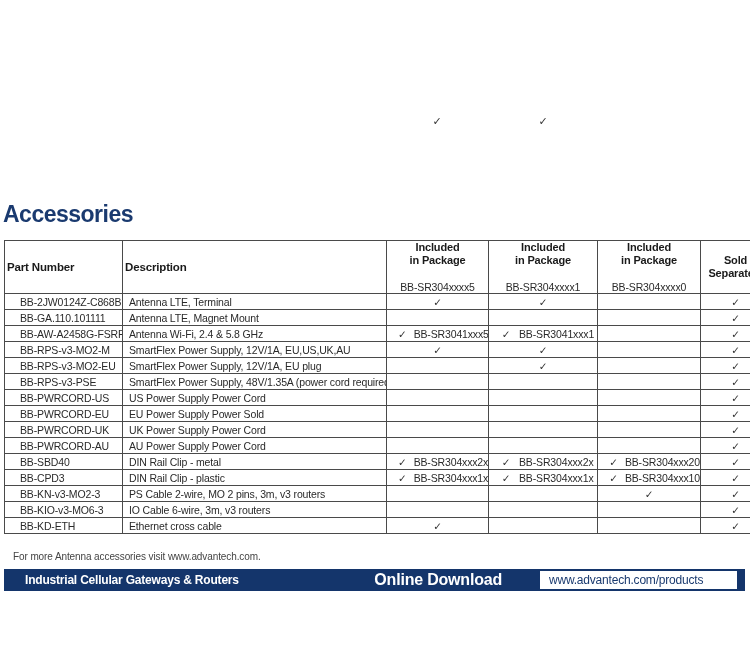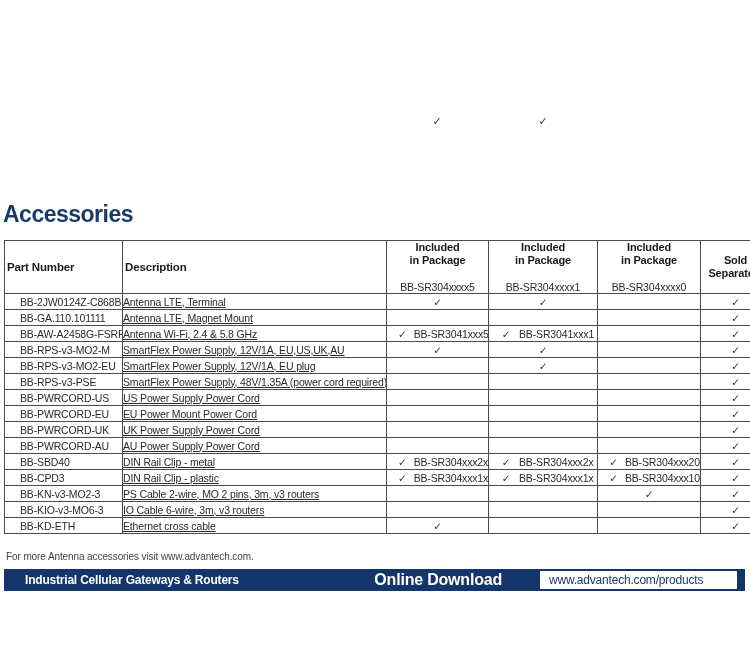--- a/index.html
+++ b/index.html
@@ -42,30 +42,30 @@
   }
   table.acc thead tr { height:49px; }
   th.left-h {
     text-align:left; padding-left:2px; font-size:11.5px; font-weight:bold; color:#1a1a1a;
   }
   th.pkg-h { text-align:center; font-weight:normal; }
   .h-bold { font-weight:bold; font-size:11px; line-height:13px; color:#1a1a1a; display:block; }
   .h-model { font-weight:normal; font-size:10.5px; line-height:12px; margin-top:14px; display:block; color:#2a2a2a; }
   table.acc tbody tr { height:16px; }
   td.part { padding-left:15px; }
-  td.desc { padding-right:52px; white-space:normal; line-height:12px;text-decoration:underline; }
+  td.desc { padding-left:6px; padding-right:52px; white-space:normal; line-height:12px; }
   td.pkg { text-align:center; }
   td.sold { text-align:center; }
   .pkg-flex { display:flex; align-items:center; justify-content:flex-start; padding-left:11px; }
   .pkg-flex .chk { width:12px; text-align:center; }
   .pkg-flex .lbl { margin-left:7px; }
   .chk { font-size:10.5px; color:#333; }
 
   .footnote {
-    position:absolute; left:6px; top:551px; font-size:10px; color:#444; letter-spacing:-0.1px;
+    position:absolute; left:13px; top:551px; font-size:10px; color:#444; letter-spacing:-0.1px;
   }
 
   .footer-bar {
     position:absolute; left:4px; top:569px; width:741px; height:22px;
     background:#14356b; display:flex; align-items:center;gap:20px;
   }
   .footer-left {
     margin-left:21px; color:#ffffff; font-weight:bold; font-size:12px; letter-spacing:-0.2px;
   }
   .footer-spacer { flex:1; }
@@ -185,21 +185,21 @@
           <tr>
             <td class="part">BB-PWRCORD-US</td>
             <td class="desc">US Power Supply Power Cord</td>
             <td class="pkg"></td>
             <td class="pkg"></td>
             <td class="pkg"></td>
             <td class="sold"><span class="chk">✓</span></td>
           </tr>
           <tr>
             <td class="part">BB-PWRCORD-EU</td>
-            <td class="desc">EU Power Mount Power Cord</td>
+            <td class="desc">EU Power Supply Power Sold</td>
             <td class="pkg"></td>
             <td class="pkg"></td>
             <td class="pkg"></td>
             <td class="sold"><span class="chk">✓</span></td>
           </tr>
           <tr>
             <td class="part">BB-PWRCORD-UK</td>
             <td class="desc">UK Power Supply Power Cord</td>
             <td class="pkg"></td>
             <td class="pkg"></td>

